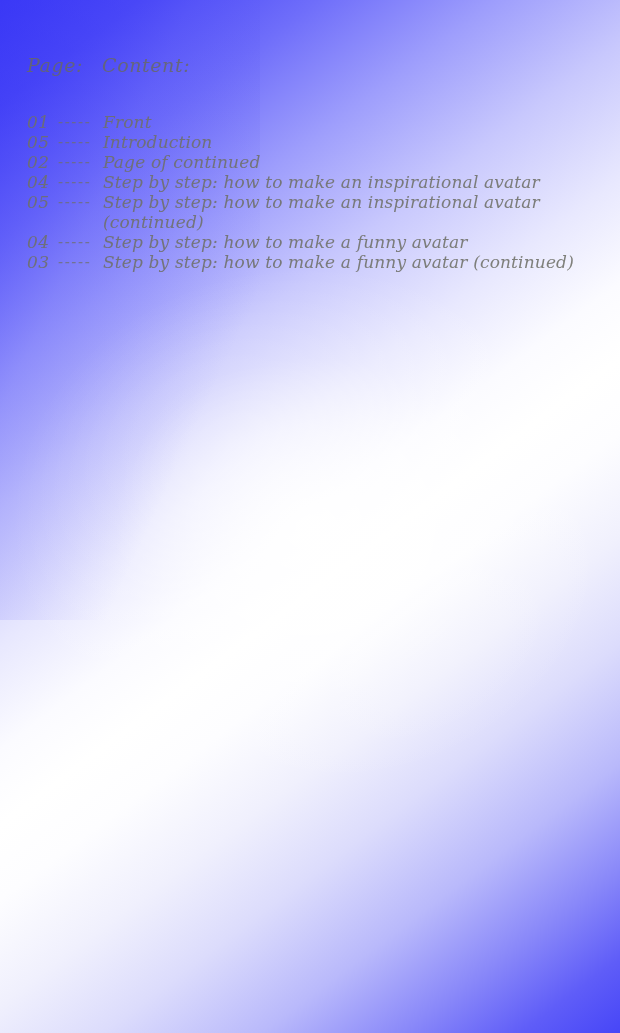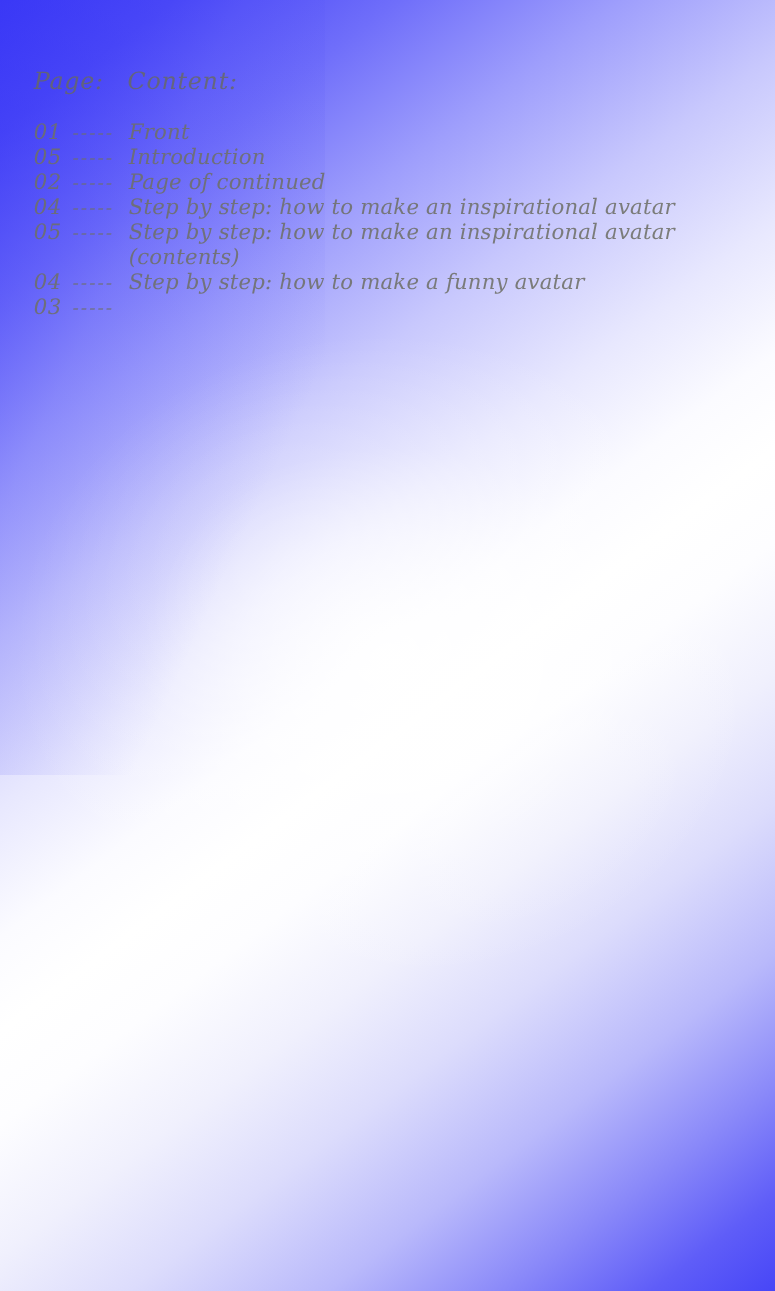--- a/index.html
+++ b/index.html
@@ -99,21 +99,21 @@
     font-weight: 400;
     font-size: 19px;
     letter-spacing: 0.6px;
     color: rgba(104,105,98,0.82);
   }
   .hdr-page    { left: 27px; }
   .hdr-content { left: 102px; }
 
   .toc-list {
     position: absolute;
-    top: 96px;
+    top: 112px;
     left: 0;
     width: 552px;
     margin: 0;
     padding: 0;
     list-style: none;
   }
 
   .toc-row {
     position: relative;
     height: 20px;
@@ -202,27 +202,28 @@
           <span class="toc-num">04</span>
           <span class="toc-dashes">-----</span>
           <span class="toc-title">Step by step: how to make an inspirational avatar</span>
         </li>
         <li class="toc-row">
           <span class="toc-num">05</span>
           <span class="toc-dashes">-----</span>
           <span class="toc-title">Step by step: how to make an inspirational avatar</span>
         </li>
         <li class="toc-row wrap">
-          <span class="toc-cont">(contents)</span>
+          <span class="toc-cont">(continued)</span>
         </li>
         <li class="toc-row">
           <span class="toc-num">04</span>
           <span class="toc-dashes">-----</span>
           <span class="toc-title">Step by step: how to make a funny avatar</span>
         </li>
         <li class="toc-row">
           <span class="toc-num">03</span>
           <span class="toc-dashes">-----</span>
+          <span class="toc-title">Step by step: how to make a funny avatar (continued)</span>
         </li>
       </ul>
 
   </div>
 </div>
 
 </body></html>

